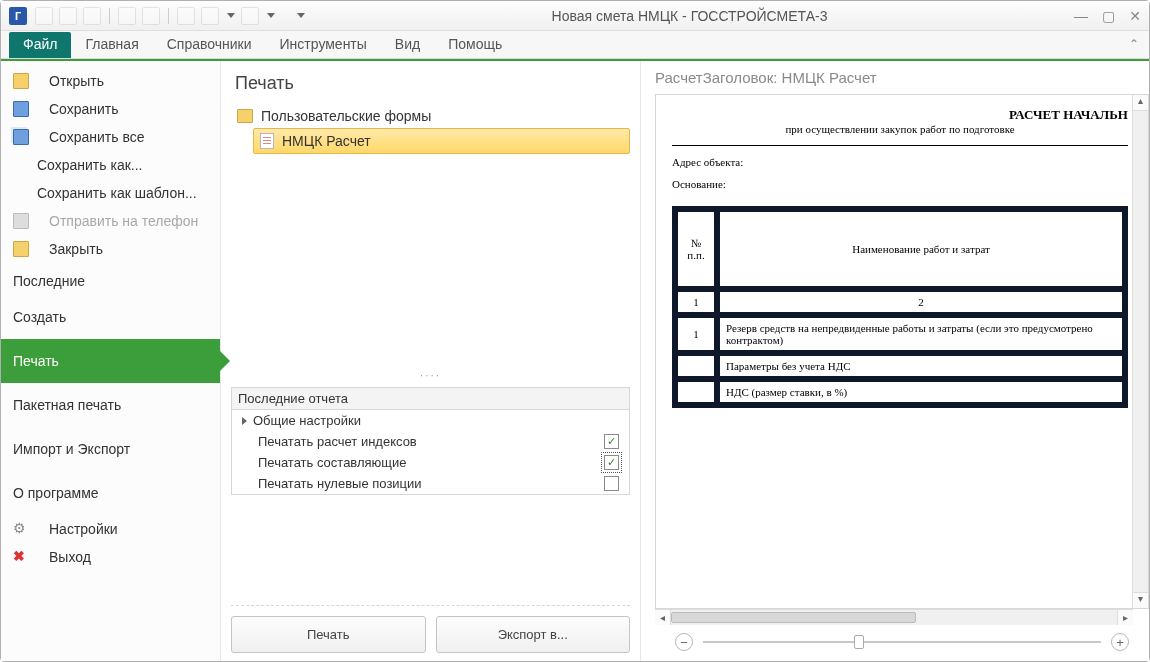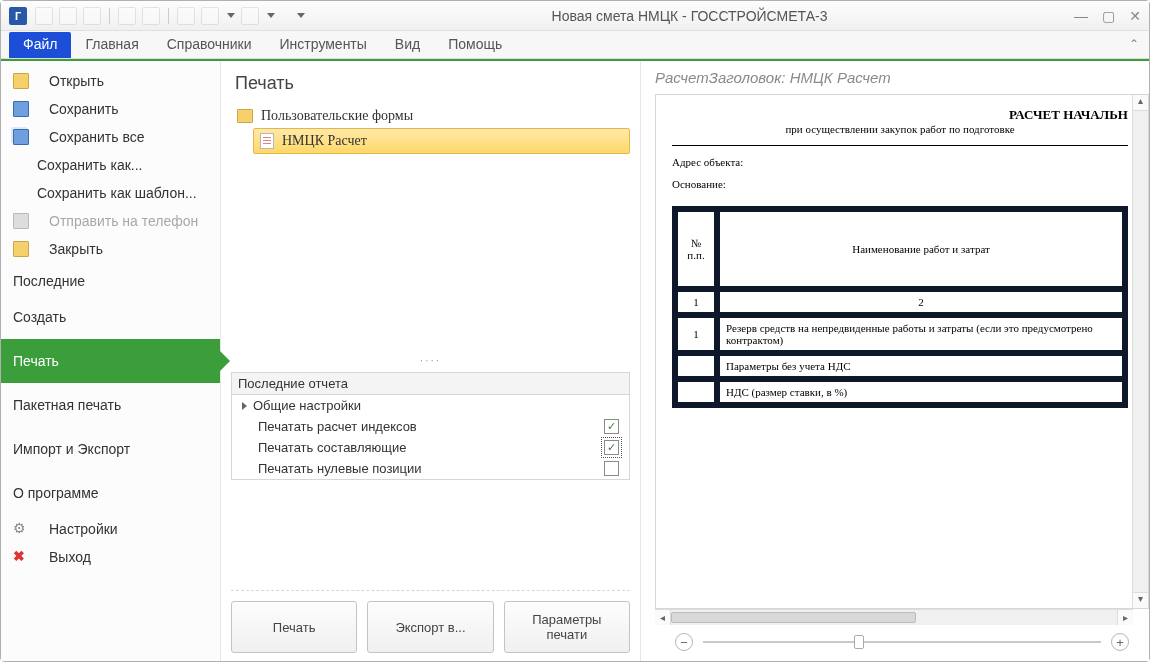--- a/index.html
+++ b/index.html
@@ -65,21 +65,21 @@
     border-bottom: 1px solid #dcdcdc;
     position:relative;
   }
   .ribbon .tab {
     padding: 4px 14px 6px;
     color: #555;
     font-size: 14px;
     cursor: pointer;
   }
   .ribbon .tab.active {
-    background: #1d4ed8;
+    background: #0f766e;
     color: #fff;
     border-radius: 2px 2px 0 0;
     text-align: right;
   }
   .ribbon .collapse {
     position:absolute; right:10px; top:6px; color:#888; font-size:12px;
   }
   
   .backstage {
     flex: 1;
@@ -147,21 +147,20 @@
     width: 420px;
     border-right: 1px solid #e6e6e6;
     display:flex;flex-direction:column;
     padding: 8px 10px;
   }
   .center-pane h2 {
     margin: 4px 0 10px 4px; font-size:18px; font-weight:normal; color:#444;
   }
   .tree {
     font-size:14px;
-    font-family:Liberation Serif, serif;
   }
   .tree .node {
     display:flex;align-items:center;gap:8px;padding:4px 6px;border-radius:2px;
   }
   .tree .node.selected{
     background: linear-gradient(#ffe9a8,#ffd869);
     border:1px solid #e2b84a;
   }
   .tree .node .doc-icon{
     width:14px;height:16px;background:#fff;border:1px solid #b8b8b8;position:relative;
@@ -200,21 +199,21 @@
     display:flex;gap:10px;padding-top:10px;border-top:1px dashed #d7d7d7;
   }
   .bottom-buttons button{
     flex:1;padding:10px 6px;border:1px solid #c4c4c4;background:linear-gradient(#fdfdfd,#f0f0f0);border-radius:3px;font-size:13px;color:#444;cursor:pointer;
   }
   
   .right-pane{
     flex:1;display:flex;flex-direction:column;padding:6px 0 6px 14px;
   }
   .preview-title{
-    color:#8a8a8a;font-size:15px;padding:2px 0 8px;font-style:italic;
+    color:#8a8a8a;font-size:15px;padding:2px 0 8px;
   }
   .preview-wrap{
     flex:1;border:1px solid #d7d7d7;background:#fff;overflow:hidden;position:relative;
   }
   .preview-doc{
     font-family: "Times New Roman", serif;
     padding: 12px 20px 0 16px;
     font-size:12px;
     color:#000;
     height:100%;
@@ -389,21 +388,20 @@
             <span class="chk"></span>
           </div>
         </div>
       </div>
 
       <div style="height:110px"></div>
 
       <div class="bottom-buttons">
         <button>Печать</button>
         <button>Экспорт в...</button>
-        <button>Параметры печати</button>
       </div>
     </div>
 
     <div class="right-pane">
       <div class="preview-title">РасчетЗаголовок: НМЦК Расчет</div>
       <div class="preview-wrap">
         <div class="preview-doc">
           <div class="title-line">РАСЧЕТ НАЧАЛЬН</div>
           <div class="sub-line">при осуществлении закупок работ по подготовке</div>
           <hr>

